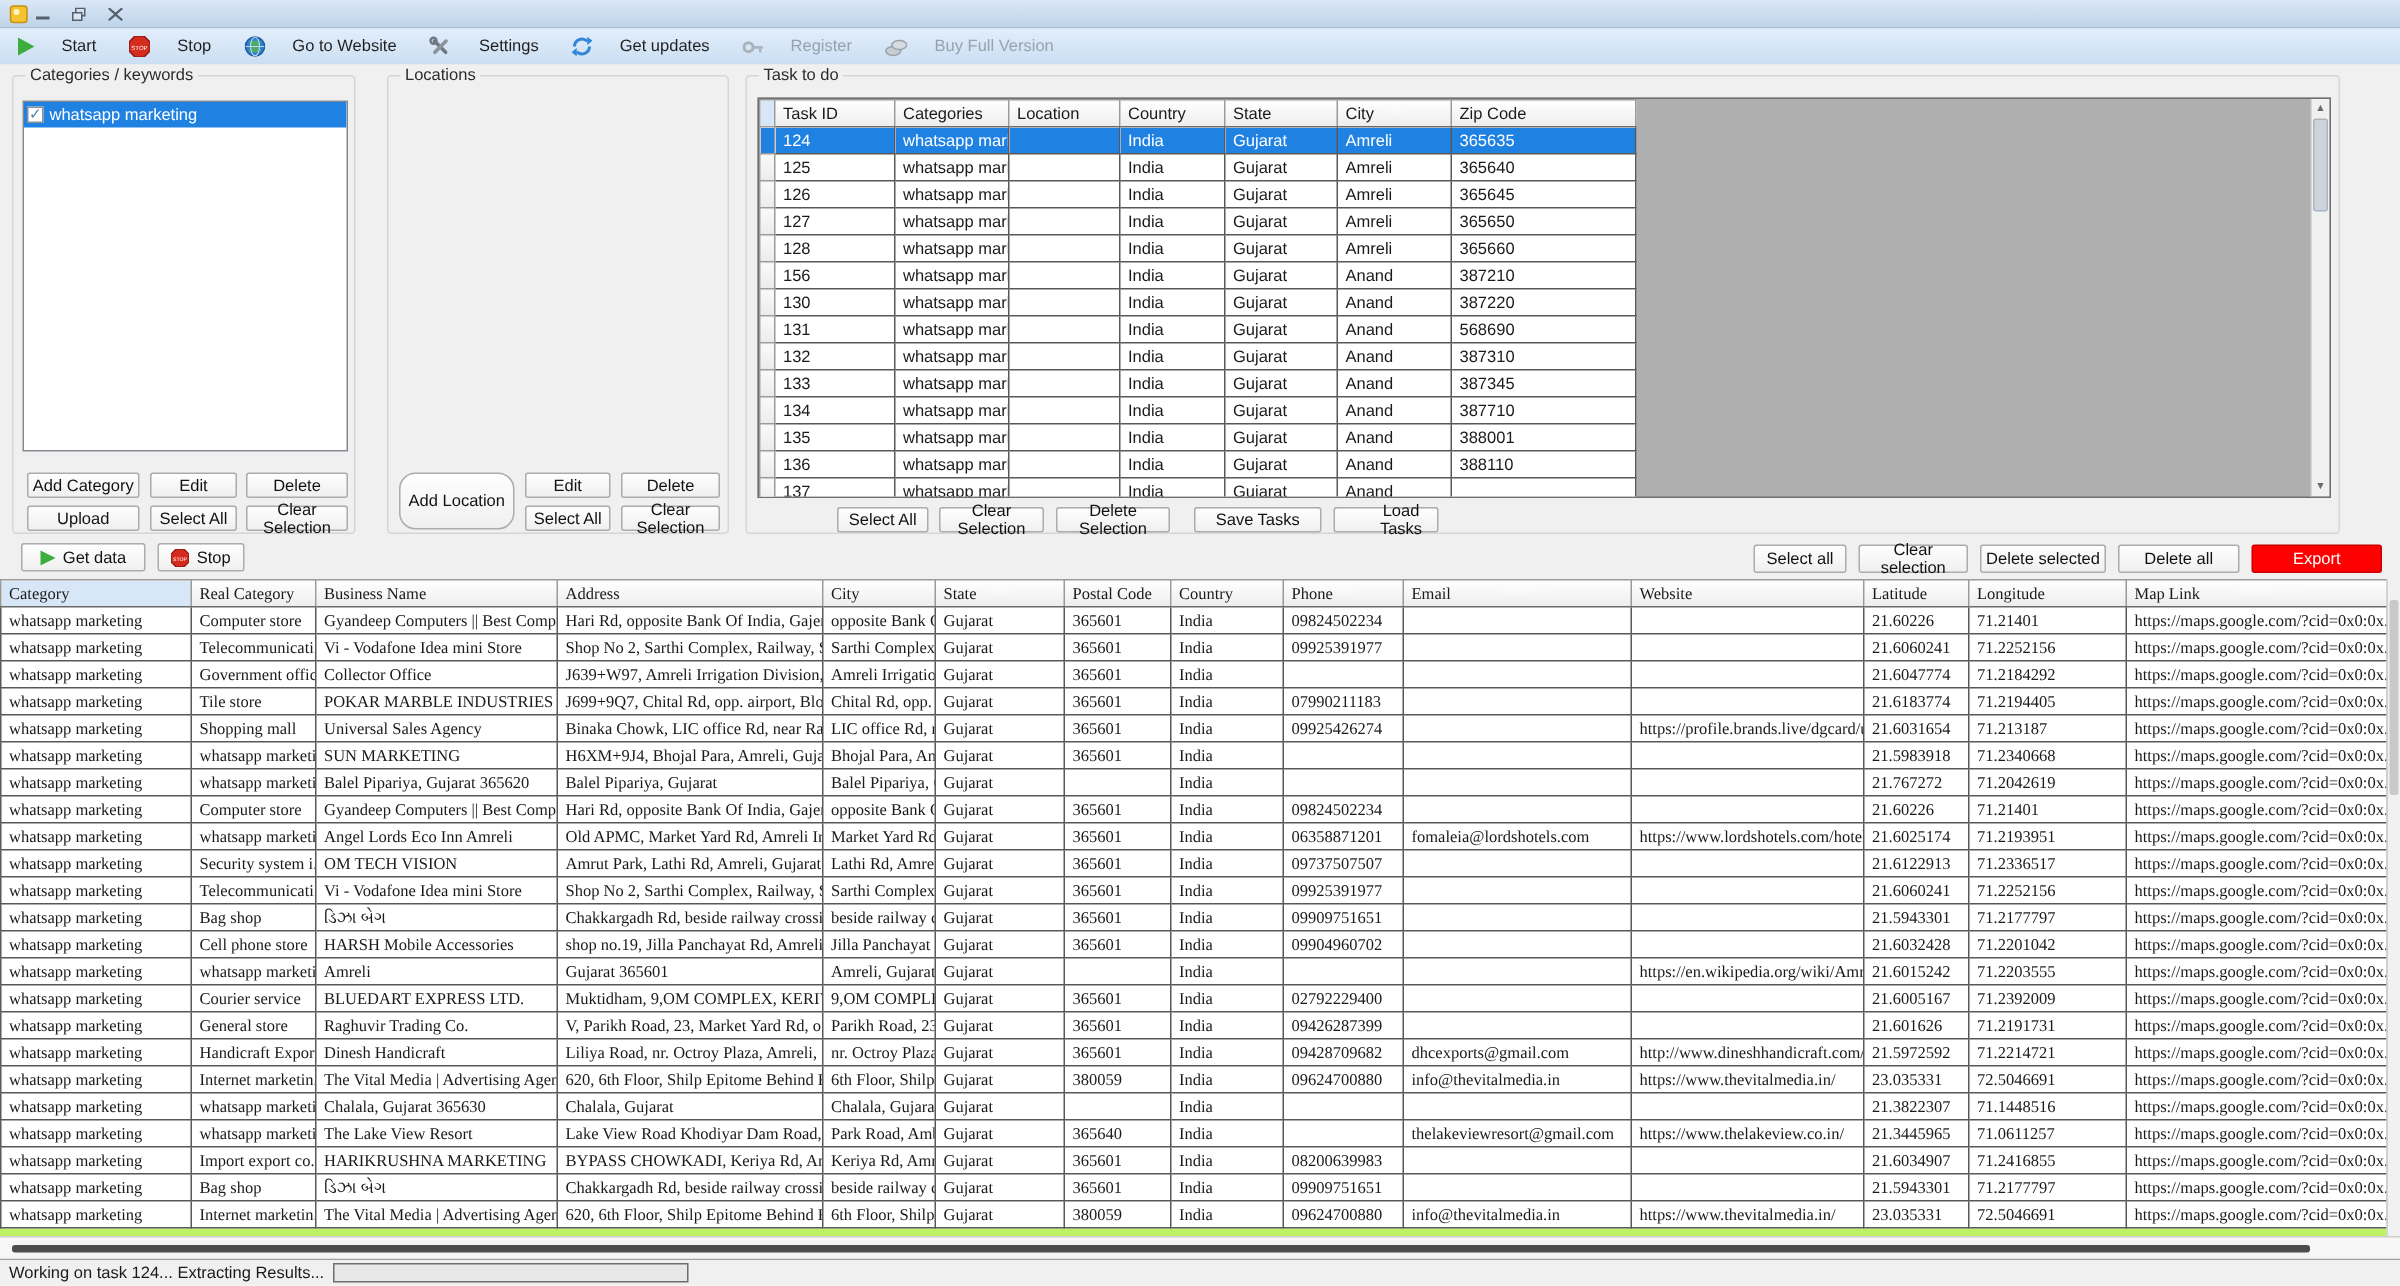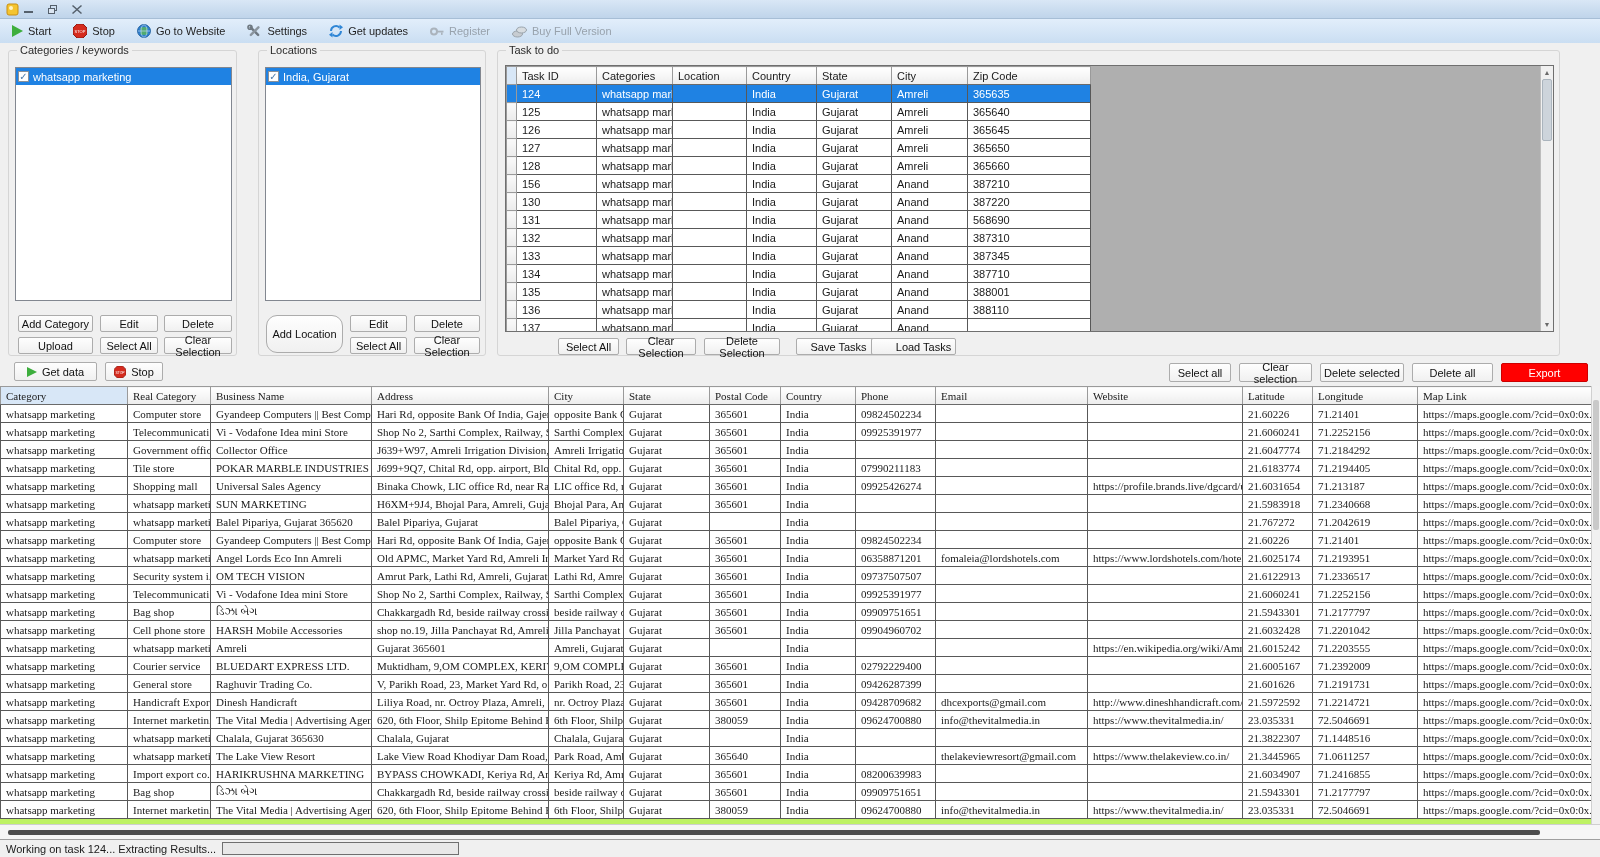--- a/index.html
+++ b/index.html
@@ -10,21 +10,21 @@
   .titlebar { height:19px; background:linear-gradient(#d9e7f6,#bfd4ea); border-bottom:1px solid #a7bed6;
               display:flex; align-items:center; padding:0 6px; }
   .app-icon { width:13px; height:13px; margin-right:5px; flex:0 0 auto; }
   .titlebar .title { color:#3a3a3a; flex:1 1 auto; }
   .win-controls { display:flex; gap:14px; align-items:center; padding-right:4px; }
   .win-controls svg { display:block; }
 
   
   .toolbar { height:24px; background:linear-gradient(#e2eefb,#cadef2); display:flex; align-items:center;
              gap:22px; padding:0 12px; }
-  .tool { display:flex; align-items:center; gap:5px; color:#1f1f1f; cursor:default; }
+  .tool { display:flex; align-items:center; gap:18px; color:#1f1f1f; cursor:default; }
   .tool.disabled { color:#98a2ac; }
   .tool svg { display:block; }
 
   
   .workspace { position:relative; height:317px; background:#f0f0f0; }
   .groupbox { position:absolute; border:1px solid #d5d5d5; border-radius:3px; }
   .groupbox-label { position:absolute; top:-7px; left:8px; background:#f0f0f0; padding:0 3px; color:#2b2b2b; }
 
   .listbox { position:absolute; background:#fff; border:1px solid #828790; overflow:hidden; }
   .list-item { height:17px; display:flex; align-items:center; gap:4px; padding:0 2px; }
@@ -183,26 +183,20 @@
     <button class="btn" style="left:9px; top:264px; width:75px;">Add Category</button>
     <button class="btn" style="left:91px; top:264px; width:58px;">Edit</button>
     <button class="btn" style="left:155px; top:264px; width:68px;">Delete</button>
     <button class="btn" style="left:9px; top:286px; width:75px;">Upload</button>
     <button class="btn" style="left:91px; top:286px; width:58px;">Select All</button>
     <button class="btn" style="left:155px; top:286px; width:68px;">Clear Selection</button>
   </div>
 
   <div class="groupbox" style="left:258px; top:7px; width:228px; height:306px;">
     <span class="groupbox-label">Locations</span>
-    <div class="listbox" style="left:6px; top:16px; width:216px; height:234px;">
-        <div class="list-item selected">
-          <span class="checkbox checked"></span>
-          <span>India, Gujarat</span>
-        </div>
-      </div>
     <button class="btn tall" style="left:7px; top:264px; width:77px;">Add Location</button>
     <button class="btn" style="left:91px; top:264px; width:57px;">Edit</button>
     <button class="btn" style="left:155px; top:264px; width:66px;">Delete</button>
     <button class="btn" style="left:91px; top:286px; width:57px;">Select All</button>
     <button class="btn" style="left:155px; top:286px; width:66px;">Clear Selection</button>
   </div>
 
   <div class="groupbox" style="left:497px; top:7px; width:1063px; height:306px;">
     <span class="groupbox-label">Task to do</span>
     <div class="task-grid-area">
@@ -365,21 +359,21 @@
       <div class="vscroll">
         <div class="arrow">▲</div>
         <div class="thumb"></div>
         <div class="arrow" style="position:absolute; bottom:0; width:100%;">▼</div>
       </div>
     </div>
     <button class="btn" style="left:60px; top:287px; width:61px;">Select All</button>
     <button class="btn" style="left:128px; top:287px; width:70px;">Clear Selection</button>
     <button class="btn" style="left:206px; top:287px; width:76px;">Delete Selection</button>
     <button class="btn" style="left:298px; top:287px; width:85px;">Save Tasks</button>
-    <button class="btn" style="left:373px; top:287px; width:85px;padding-left:20px;">Load Tasks</button>
+    <button class="btn" style="left:391px; top:287px; width:70px;padding-left:20px;">Load Tasks</button>
   </div>
 </div>
 
 <div class="actions-row">
   <button class="btn big" style="left:14px; top:2px; width:83px;">
     <span class="icon-play small"></span>
     <span>Get data</span>
   </button>
   <button class="btn big" style="left:105px; top:2px; width:58px;">
     <svg width="12" height="12" viewBox="0 0 14 14">

